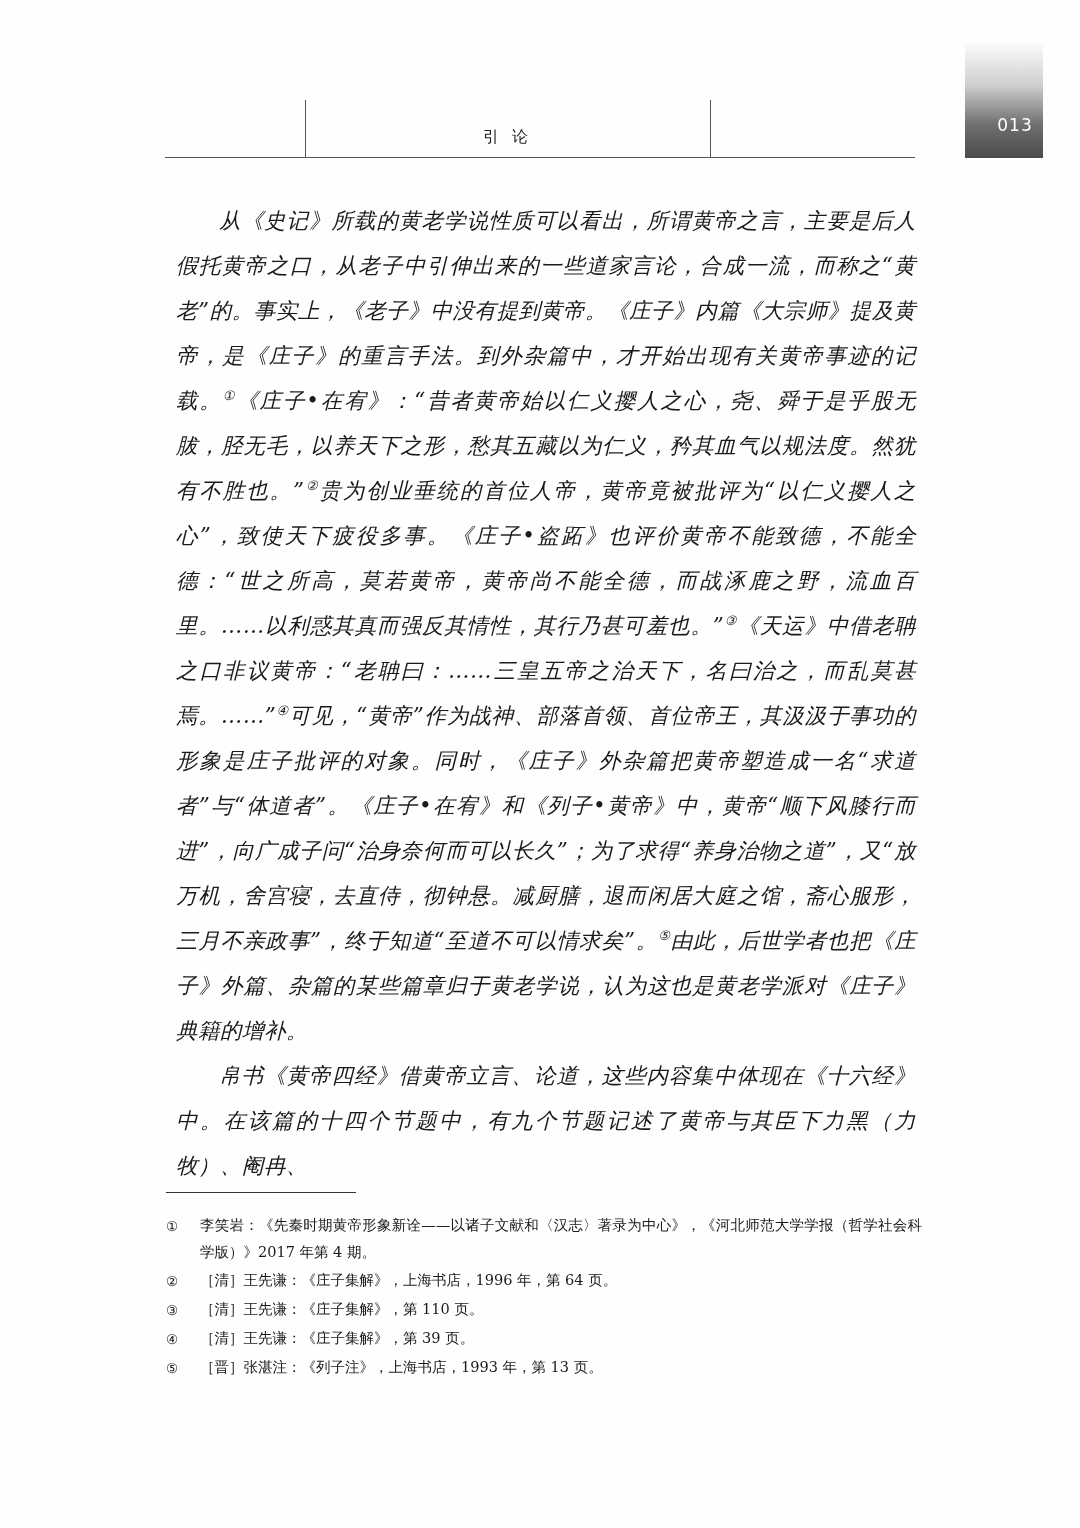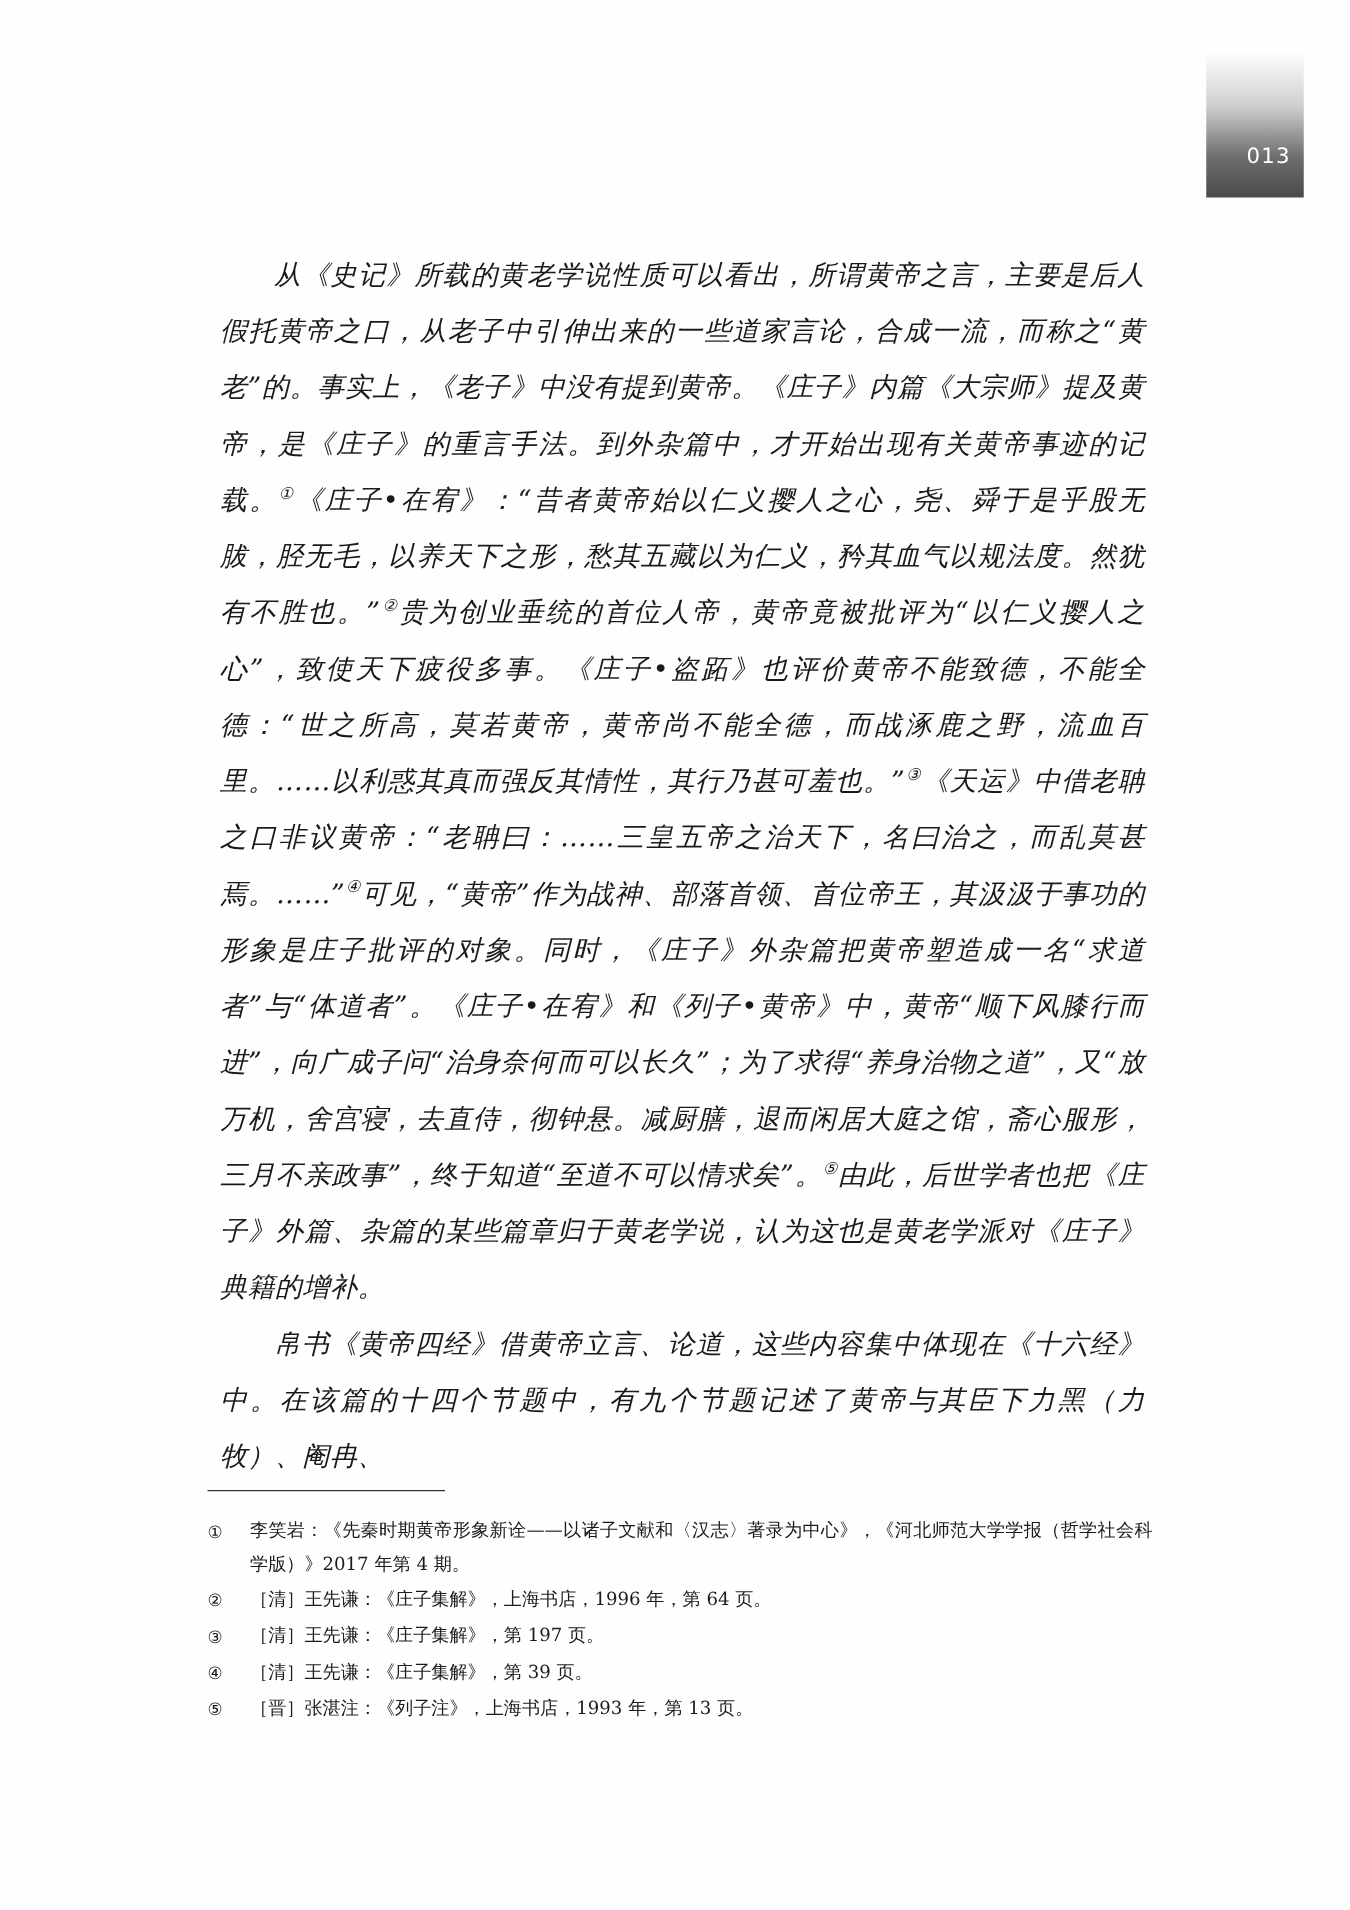--- a/index.html
+++ b/index.html
@@ -146,20 +146,26 @@
     flex: 1 1 auto;
     text-align: justify;
     text-justify: inter-ideograph;
   }
 </style>
 </head>
 <body>
 
 <div class="page">
 
+  <div class="header">
+    <div class="header-tick-left"></div>
+    <div class="header-tick-right"></div>
+    <div class="header-rule"></div>
+    <div class="running-head">引 论</div>
+  </div>
 
   <div class="page-tab"></div>
   <div class="page-number">013</div>
 
   <div class="body-col">
     <p class="para">
       <span>从《史记》所载的黄老学说性质可以看出，所谓黄帝之言，主要是后人假托黄帝之口，从老子中引伸出来的一些道家言论，合成一流，而称之“黄老”的。事实上，《老子》中没有提到黄帝。《庄子》内篇《大宗师》提及黄帝，是《庄子》的重言手法。到外杂篇中，才开始出现有关黄帝事迹的记载。</span><sup class="fn">①</sup><span>《庄子•在宥》：“昔者黄帝始以仁义撄人之心，尧、舜于是乎股无胈，胫无毛，以养天下之形，愁其五藏以为仁义，矜其血气以规法度。然犹有不胜也。”</span><sup class="fn">②</sup><span>贵为创业垂统的首位人帝，黄帝竟被批评为“以仁义撄人之心”，致使天下疲役多事。《庄子•盗跖》也评价黄帝不能致德，不能全德：“世之所高，莫若黄帝，黄帝尚不能全德，而战涿鹿之野，流血百里。……以利惑其真而强反其情性，其行乃甚可羞也。”</span><sup class="fn">③</sup><span>《天运》中借老聃之口非议黄帝：“老聃曰：……三皇五帝之治天下，名曰治之，而乱莫甚焉。……”</span><sup class="fn">④</sup><span>可见，“黄帝”作为战神、部落首领、首位帝王，其汲汲于事功的形象是庄子批评的对象。同时，《庄子》外杂篇把黄帝塑造成一名“求道者”与“体道者”。《庄子•在宥》和《列子•黄帝》中，黄帝“顺下风膝行而进”，向广成子问“治身奈何而可以长久”；为了求得“养身治物之道”，又“放万机，舍宫寝，去直侍，彻钟悬。减厨膳，退而闲居大庭之馆，斋心服形，三月不亲政事”，终于知道“至道不可以情求矣”。</span><sup class="fn">⑤</sup><span>由此，后世学者也把《庄子》外篇、杂篇的某些篇章归于黄老学说，认为这也是黄老学派对《庄子》典籍的增补。</span>
     </p>
     <p class="para">帛书《黄帝四经》借黄帝立言、论道，这些内容集中体现在《十六经》中。在该篇的十四个节题中，有九个节题记述了黄帝与其臣下力黑（力牧）、阉冉、</p>
   </div>
@@ -170,21 +176,21 @@
     <div class="fn-item">
       <span class="fn-marker">①</span>
       <span class="fn-text">李笑岩：《先秦时期黄帝形象新诠——以诸子文献和〈汉志〉著录为中心》，《河北师范大学学报（哲学社会科学版）》2017 年第 4 期。</span>
     </div>
     <div class="fn-item">
       <span class="fn-marker">②</span>
       <span class="fn-text">［清］王先谦：《庄子集解》，上海书店，1996 年，第 64 页。</span>
     </div>
     <div class="fn-item">
       <span class="fn-marker">③</span>
-      <span class="fn-text">［清］王先谦：《庄子集解》，第 197 页。</span>
+      <span class="fn-text">［清］王先谦：《庄子集解》，第 110 页。</span>
     </div>
     <div class="fn-item">
       <span class="fn-marker">④</span>
       <span class="fn-text">［清］王先谦：《庄子集解》，第 39 页。</span>
     </div>
     <div class="fn-item">
       <span class="fn-marker">⑤</span>
       <span class="fn-text">［晋］张湛注：《列子注》，上海书店，1993 年，第 13 页。</span>
     </div>
   </div>

